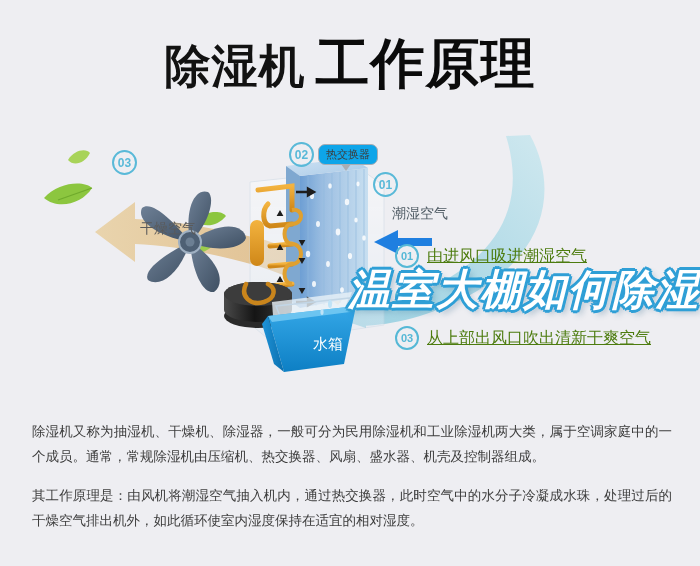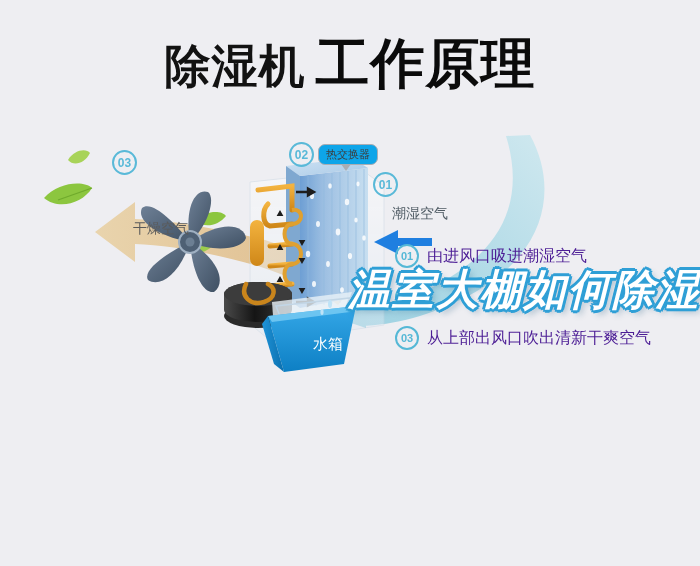--- a/index.html
+++ b/index.html
@@ -68,21 +68,21 @@
   }
 
   
   .steps{position:absolute;left:395px;top:244px;z-index:20;}
   .step{display:flex;align-items:center;margin-bottom:17px;}
   .step-badge{
     width:20px;height:20px;border-radius:50%;
     border:2px solid #55b8d6;color:#55b8d6;font-size:11px;font-weight:bold;
     display:flex;align-items:center;justify-content:center;flex:0 0 auto;
   }
-  .step-text{margin-left:8px;font-size:16px;color:#4c1d95;white-space:nowrap;}
+  .step-text{margin-left:8px;font-size:16px;color:#4d7c0f;white-space:nowrap;text-decoration:underline;}
 
   
   .body-text{position:absolute;left:32px;top:420px;width:640px;}
   .para{
     font-size:13.5px;color:#3c3c3c;line-height:1.85;margin:0 0 14px 0;
     text-align:justify;
   }
 </style>
 </head>
 <body>
@@ -243,21 +243,21 @@
       <polygon points="268,196 284,252 274,244 262,204" fill="url(#tankSide)"></polygon>
       <polygon points="268,196 356,186 350,192 272,202" fill="#7ccdf4" opacity=".8"></polygon>
 
       <g fill="#bfe3f7">
         <ellipse cx="330" cy="184" rx="2" ry="4"></ellipse>
         <ellipse cx="322" cy="192" rx="1.6" ry="3"></ellipse>
       </g>
     </svg>
 
     
-    <div class="lbl" style="left:133px;top:100px;font-size:14px;color:#5a5a5a;">干燥空气</div>
+    <div class="lbl" style="left:140px;top:100px;font-size:14px;color:#5a5a5a;">干燥空气</div>
 
     <div class="lbl" style="left:392px;top:85px;font-size:14px;color:#4e5a63;">潮湿空气</div>
 
     <div class="lbl-white" style="position:absolute;left:313px;top:215px;color:#ffffff;font-size:15px;">水箱</div>
 
     <div class="callout" style="left:318px;top:24px;">热交换器</div>
 
     <div class="badge" style="left:112px;top:30px;">03</div>
     <div class="badge" style="left:289px;top:22px;">02</div>
     <div class="badge" style="left:373px;top:52px;">01</div>
@@ -272,14 +272,18 @@
       <span class="step-badge">02</span>
     </div>
     <div class="step">
       <span class="step-badge">03</span>
       <span class="step-text">从上部出风口吹出清新干爽空气</span>
     </div>
   </div>
 
   <div class="overlay">温室大棚如何除湿</div>
 
+  <div class="body-text">
+    <p class="para">除湿机又称为抽湿机、干燥机、除湿器，一般可分为民用除湿机和工业除湿机两大类，属于空调家庭中的一个成员。通常，常规除湿机由压缩机、热交换器、风扇、盛水器、机壳及控制器组成。</p>
+    <p class="para">其工作原理是：由风机将潮湿空气抽入机内，通过热交换器，此时空气中的水分子冷凝成水珠，处理过后的干燥空气排出机外，如此循环使室内湿度保持在适宜的相对湿度。</p>
+  </div>
 
 </div>
 
 </body></html>

